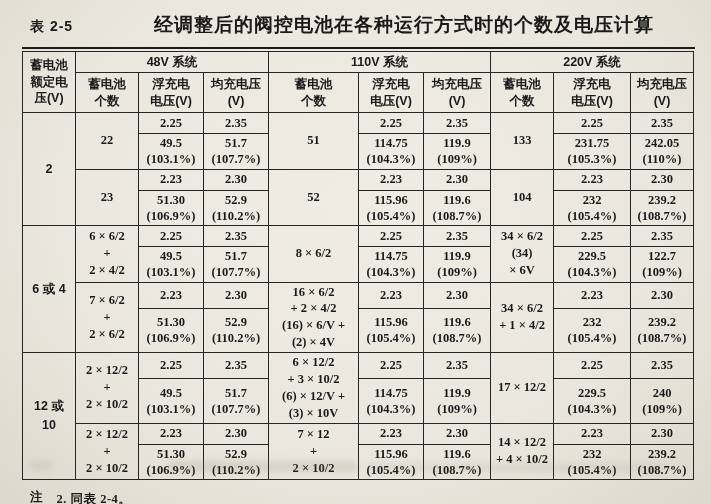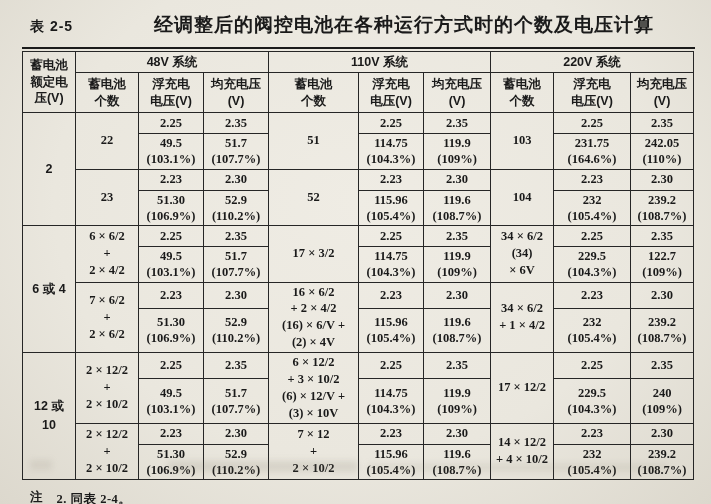--- a/index.html
+++ b/index.html
@@ -104,35 +104,35 @@
     </tr>
 
     <tr class="r-volt">
       <td class="rated" rowspan="4">2</td>
       <td class="count" rowspan="2">22</td>
       <td class="num">2.25</td>
       <td class="num">2.35</td>
       <td class="count" rowspan="2">51</td>
       <td class="num">2.25</td>
       <td class="num">2.35</td>
-      <td class="count" rowspan="2">103</td>
+      <td class="count" rowspan="2">133</td>
       <td class="num">2.25</td>
       <td class="num">2.35</td>
     </tr>
     <tr class="r-total">
       <td class="total">49.5
 (103.1%)</td>
       <td class="total">51.7
 (107.7%)</td>
       <td class="total">114.75
 (104.3%)</td>
       <td class="total">119.9
 (109%)</td>
       <td class="total">231.75
-(164.6%)</td>
+(105.3%)</td>
       <td class="total">242.05
 (110%)</td>
     </tr>
     <tr class="r-volt">
       <td class="count" rowspan="2">23</td>
       <td class="num">2.23</td>
       <td class="num">2.30</td>
       <td class="count" rowspan="2">52</td>
       <td class="num">2.23</td>
       <td class="num">2.30</td>
@@ -155,21 +155,21 @@
 (108.7%)</td>
     </tr>
 
     <tr class="r-volt">
       <td class="rated" rowspan="4">6 或 4</td>
       <td class="count" rowspan="2">6 × 6/2
 +
 2 × 4/2</td>
       <td class="num">2.25</td>
       <td class="num">2.35</td>
-      <td class="count" rowspan="2">17 × 3/2</td>
+      <td class="count" rowspan="2">8 × 6/2</td>
       <td class="num">2.25</td>
       <td class="num">2.35</td>
       <td class="count" rowspan="2">34 × 6/2
 (34)
 × 6V</td>
       <td class="num">2.25</td>
       <td class="num">2.35</td>
     </tr>
     <tr class="r-total">
       <td class="total">49.5

